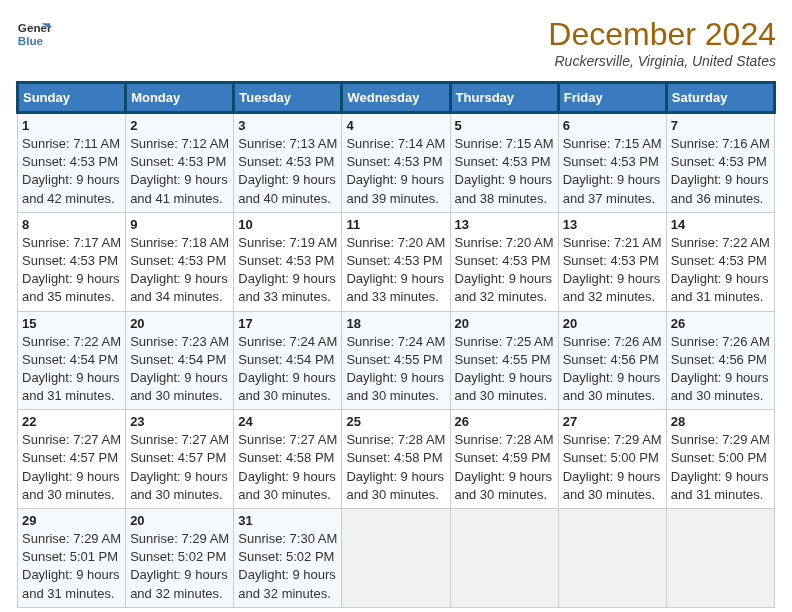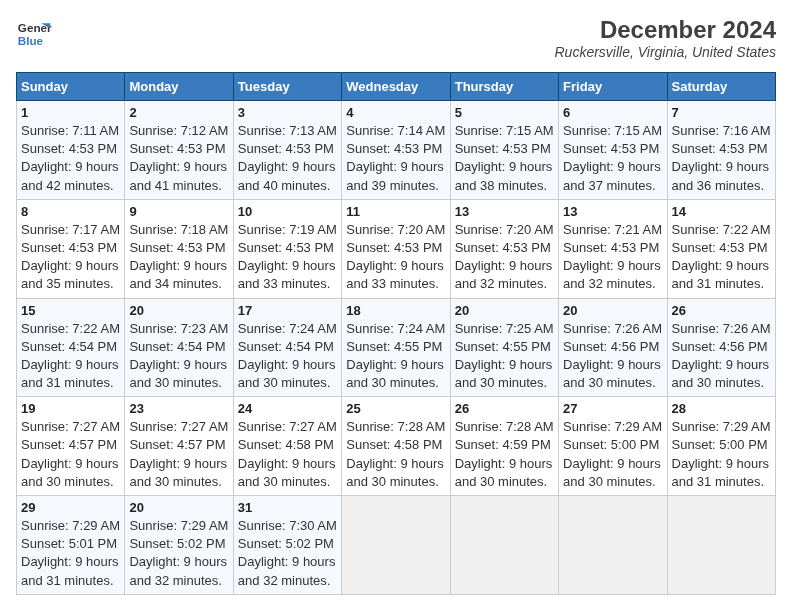--- a/index.html
+++ b/index.html
@@ -22,42 +22,42 @@
       gap: 4px;
     }
     .logo-icon {
       width: 36px;
       height: 36px;
     }
     .title-block {
       text-align: right;
     }
     .month-title {
-      font-size: 24px;
-      font-weight: bold;
-      color: #404040;
+      font-size: 32px;
+      font-weight: normal;
+      color: #a16207;
     }
     .location {
       font-size: 14px;
       color: #444;
       font-style: italic;
     }
     table {
       width: 100%;
       border-collapse: collapse;
       table-layout: fixed;
     }
     thead tr th {
       background-color: #3a7abf;
       color: #fff;
       font-size: 13px;
       font-weight: bold;
       padding: 6px 4px;
       text-align: left;
-      border: 1px solid #0c4a6e;
+      border: 3px solid #0c4a6e;
     }
     tbody tr td {
       vertical-align: top;
       border: 1px solid #ccc;
       padding: 4px;
       font-size: 10.5px;
       color: #222;
       background: #fff;
       height: 80px;
     }
@@ -154,21 +154,21 @@
         <td><span class="day-num">18</span>
 <span class="day-info">Sunrise: 7:24 AM<br>Sunset: 4:55 PM<br>Daylight: 9 hours and 30 minutes.</span></td>
         <td><span class="day-num">20</span>
 <span class="day-info">Sunrise: 7:25 AM<br>Sunset: 4:55 PM<br>Daylight: 9 hours and 30 minutes.</span></td>
         <td><span class="day-num">20</span>
 <span class="day-info">Sunrise: 7:26 AM<br>Sunset: 4:56 PM<br>Daylight: 9 hours and 30 minutes.</span></td>
         <td><span class="day-num">26</span>
 <span class="day-info">Sunrise: 7:26 AM<br>Sunset: 4:56 PM<br>Daylight: 9 hours and 30 minutes.</span></td>
       </tr>
       <tr>
-        <td><span class="day-num">19</span>
+        <td><span class="day-num">22</span>
 <span class="day-info">Sunrise: 7:27 AM<br>Sunset: 4:57 PM<br>Daylight: 9 hours and 30 minutes.</span></td>
         <td><span class="day-num">23</span>
 <span class="day-info">Sunrise: 7:27 AM<br>Sunset: 4:57 PM<br>Daylight: 9 hours and 30 minutes.</span></td>
         <td><span class="day-num">24</span>
 <span class="day-info">Sunrise: 7:27 AM<br>Sunset: 4:58 PM<br>Daylight: 9 hours and 30 minutes.</span></td>
         <td><span class="day-num">25</span>
 <span class="day-info">Sunrise: 7:28 AM<br>Sunset: 4:58 PM<br>Daylight: 9 hours and 30 minutes.</span></td>
         <td><span class="day-num">26</span>
 <span class="day-info">Sunrise: 7:28 AM<br>Sunset: 4:59 PM<br>Daylight: 9 hours and 30 minutes.</span></td>
         <td><span class="day-num">27</span>

